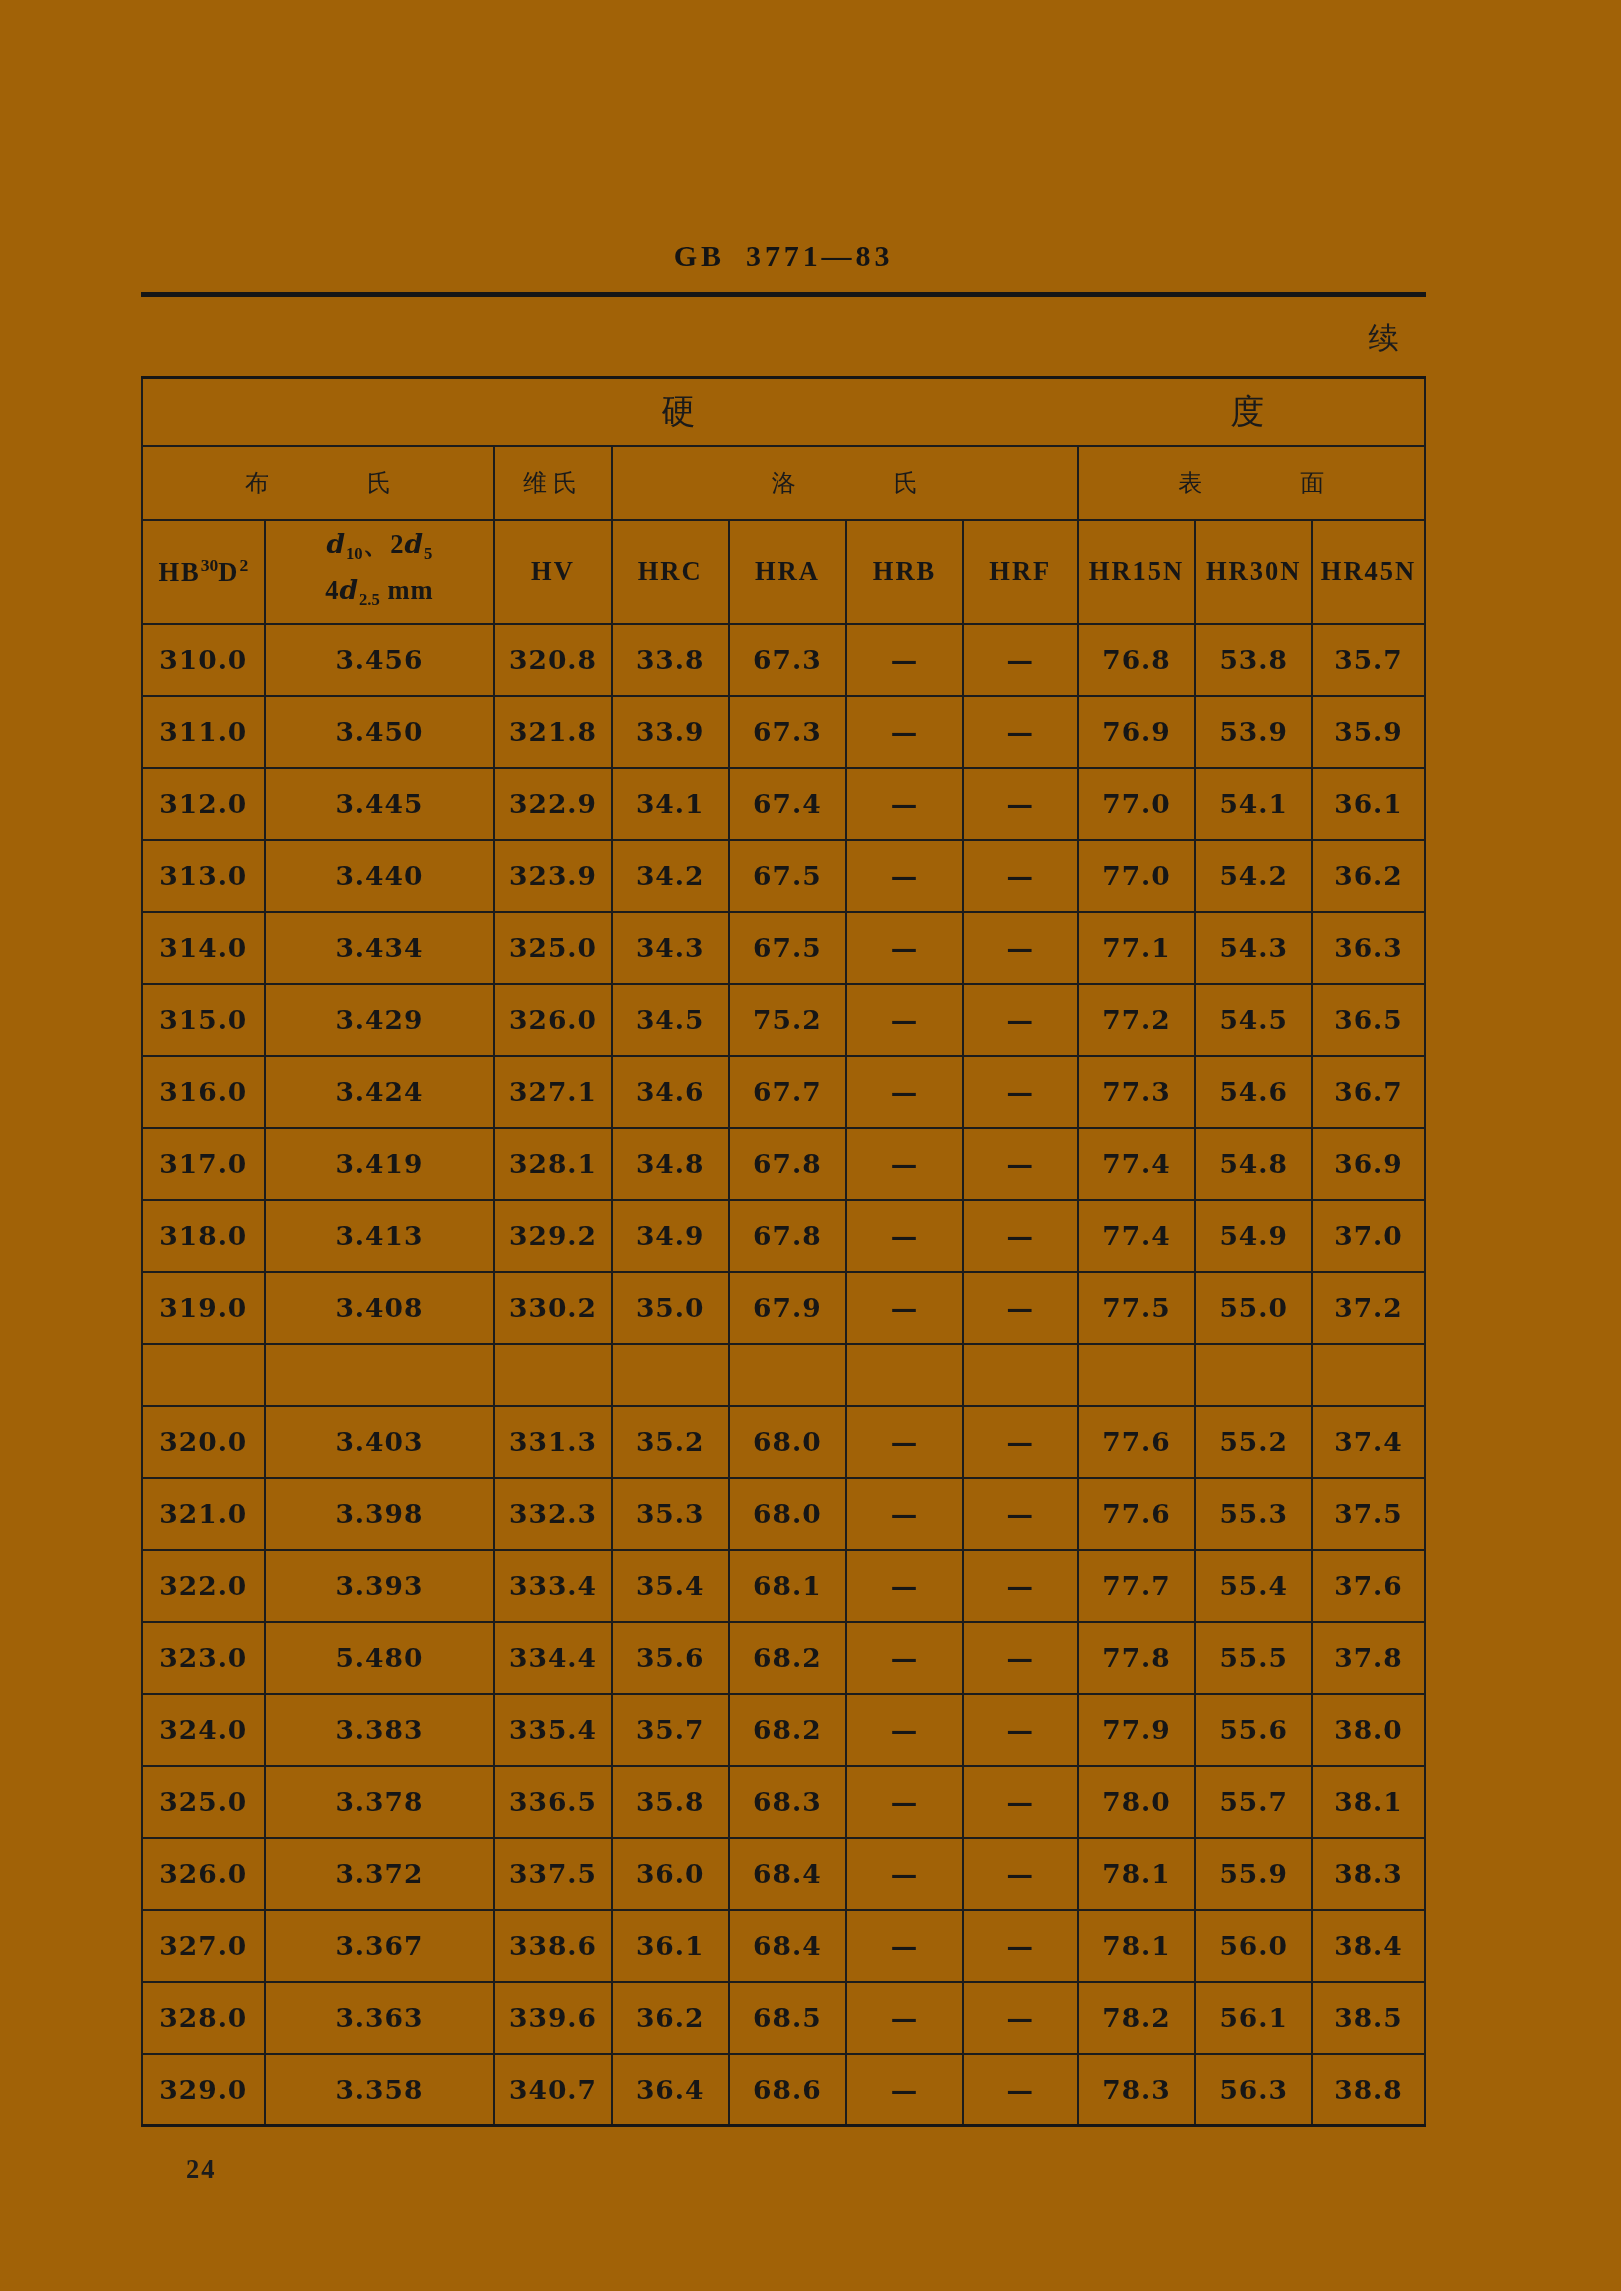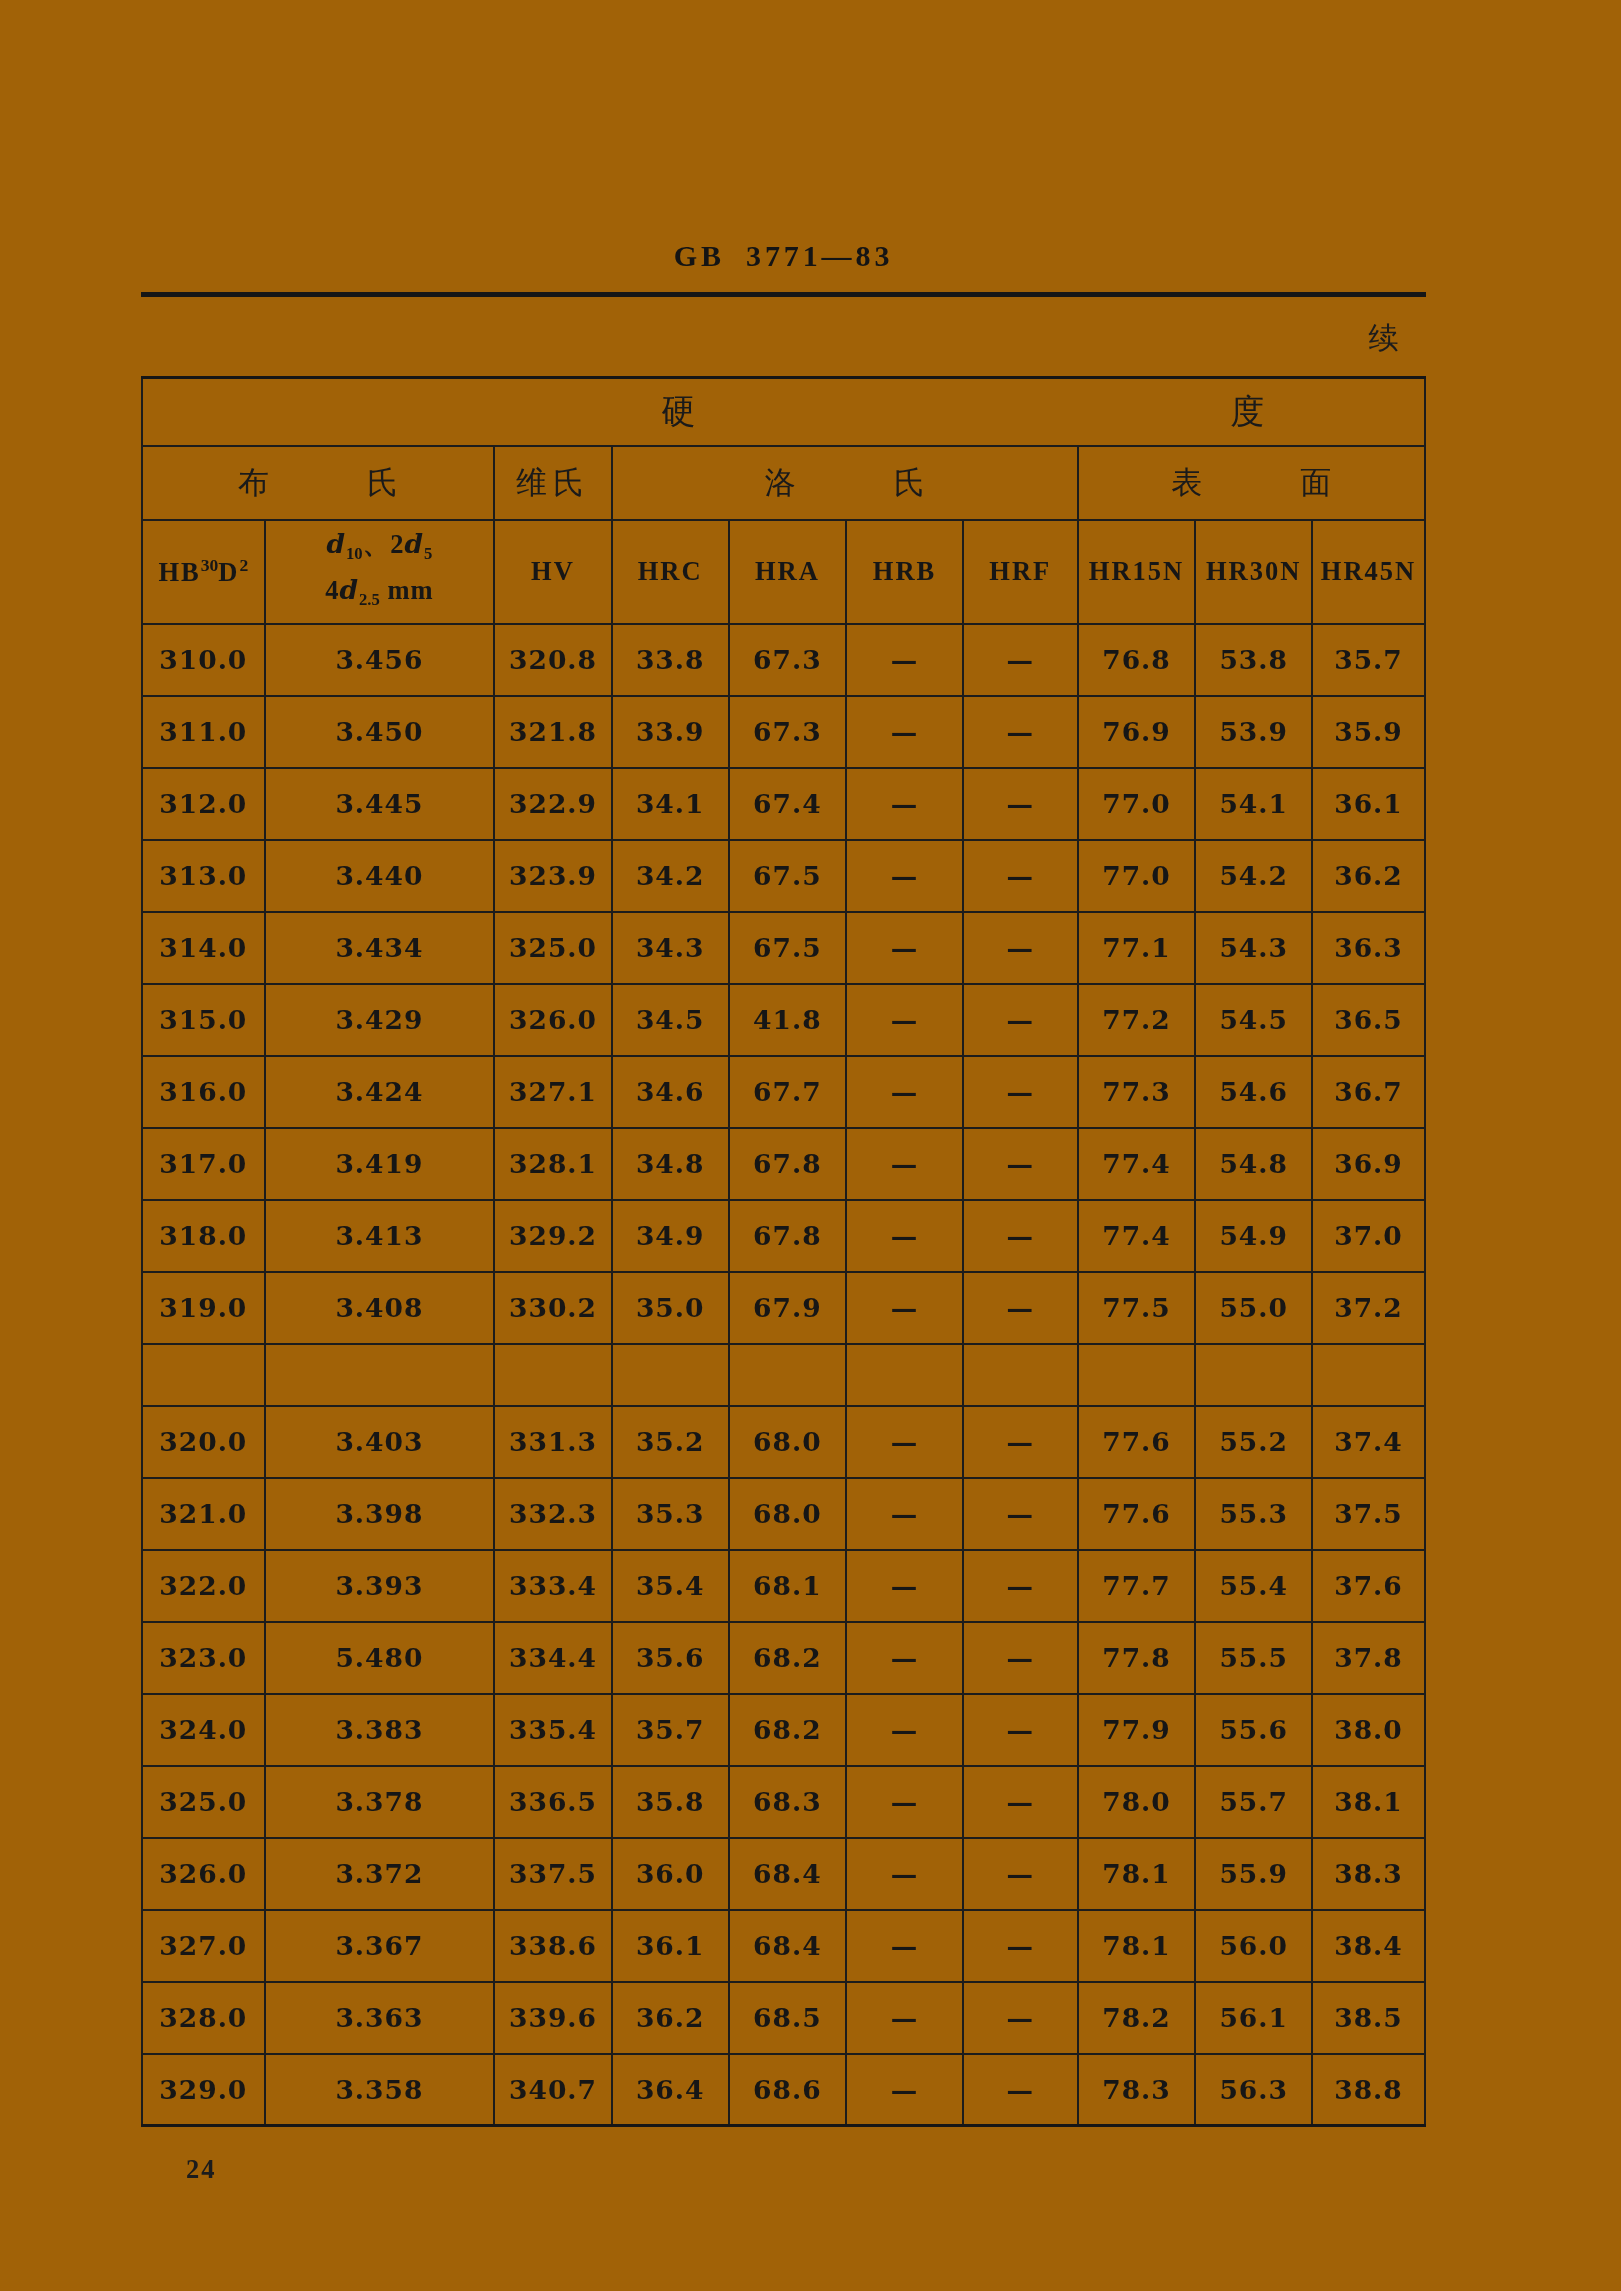--- a/index.html
+++ b/index.html
@@ -26,21 +26,21 @@
                  text-align:center; vertical-align:middle; font-weight:bold;
                  color:#161616; padding:0; }
   
   tr.r1 th { border-left:none; border-right:none; height:68px; position:relative;
              font-weight:normal; }
   .h-char { position:absolute; top:50%; transform:translate(-50%,-50%);
             font-size:34px; color:#1a1a1a; }
   .h-left  { left:41.8%; }
   .h-right { left:86.2%; }
   
-  tr.r2 th { height:74px; font-size:31px; font-weight:normal; color:#1a1a1a; }
+  tr.r2 th { height:74px; font-size:24px; font-weight:normal; color:#1a1a1a; }
   tr.r2 .g2 { margin-left:98px; }
   tr.r2 .vick { letter-spacing:5.9px;border-radius:28px; }
   
   tr.r3 th { height:104px; font-size:26.5px; letter-spacing:2px; }
   tr.r3 sup { font-size:17.6px; letter-spacing:0; vertical-align:super; }
   .dcol .dline { line-height:35px; font-size:26.5px; letter-spacing:1px; }
   .dcol i { font-family:"DejaVu Serif",serif; font-style:italic; }
   .dcol sub { font-size:16.7px; letter-spacing:0; vertical-align:sub; }
   
   tbody tr { height:72px; }
@@ -161,21 +161,21 @@
             <td>—</td>
             <td>77.1</td>
             <td>54.3</td>
             <td>36.3</td>
           </tr>
           <tr>
             <td>315.0</td>
             <td>3.429</td>
             <td>326.0</td>
             <td>34.5</td>
-            <td>41.8</td>
+            <td>75.2</td>
             <td>—</td>
             <td>—</td>
             <td>77.2</td>
             <td>54.5</td>
             <td>36.5</td>
           </tr>
           <tr>
             <td>316.0</td>
             <td>3.424</td>
             <td>327.1</td>

